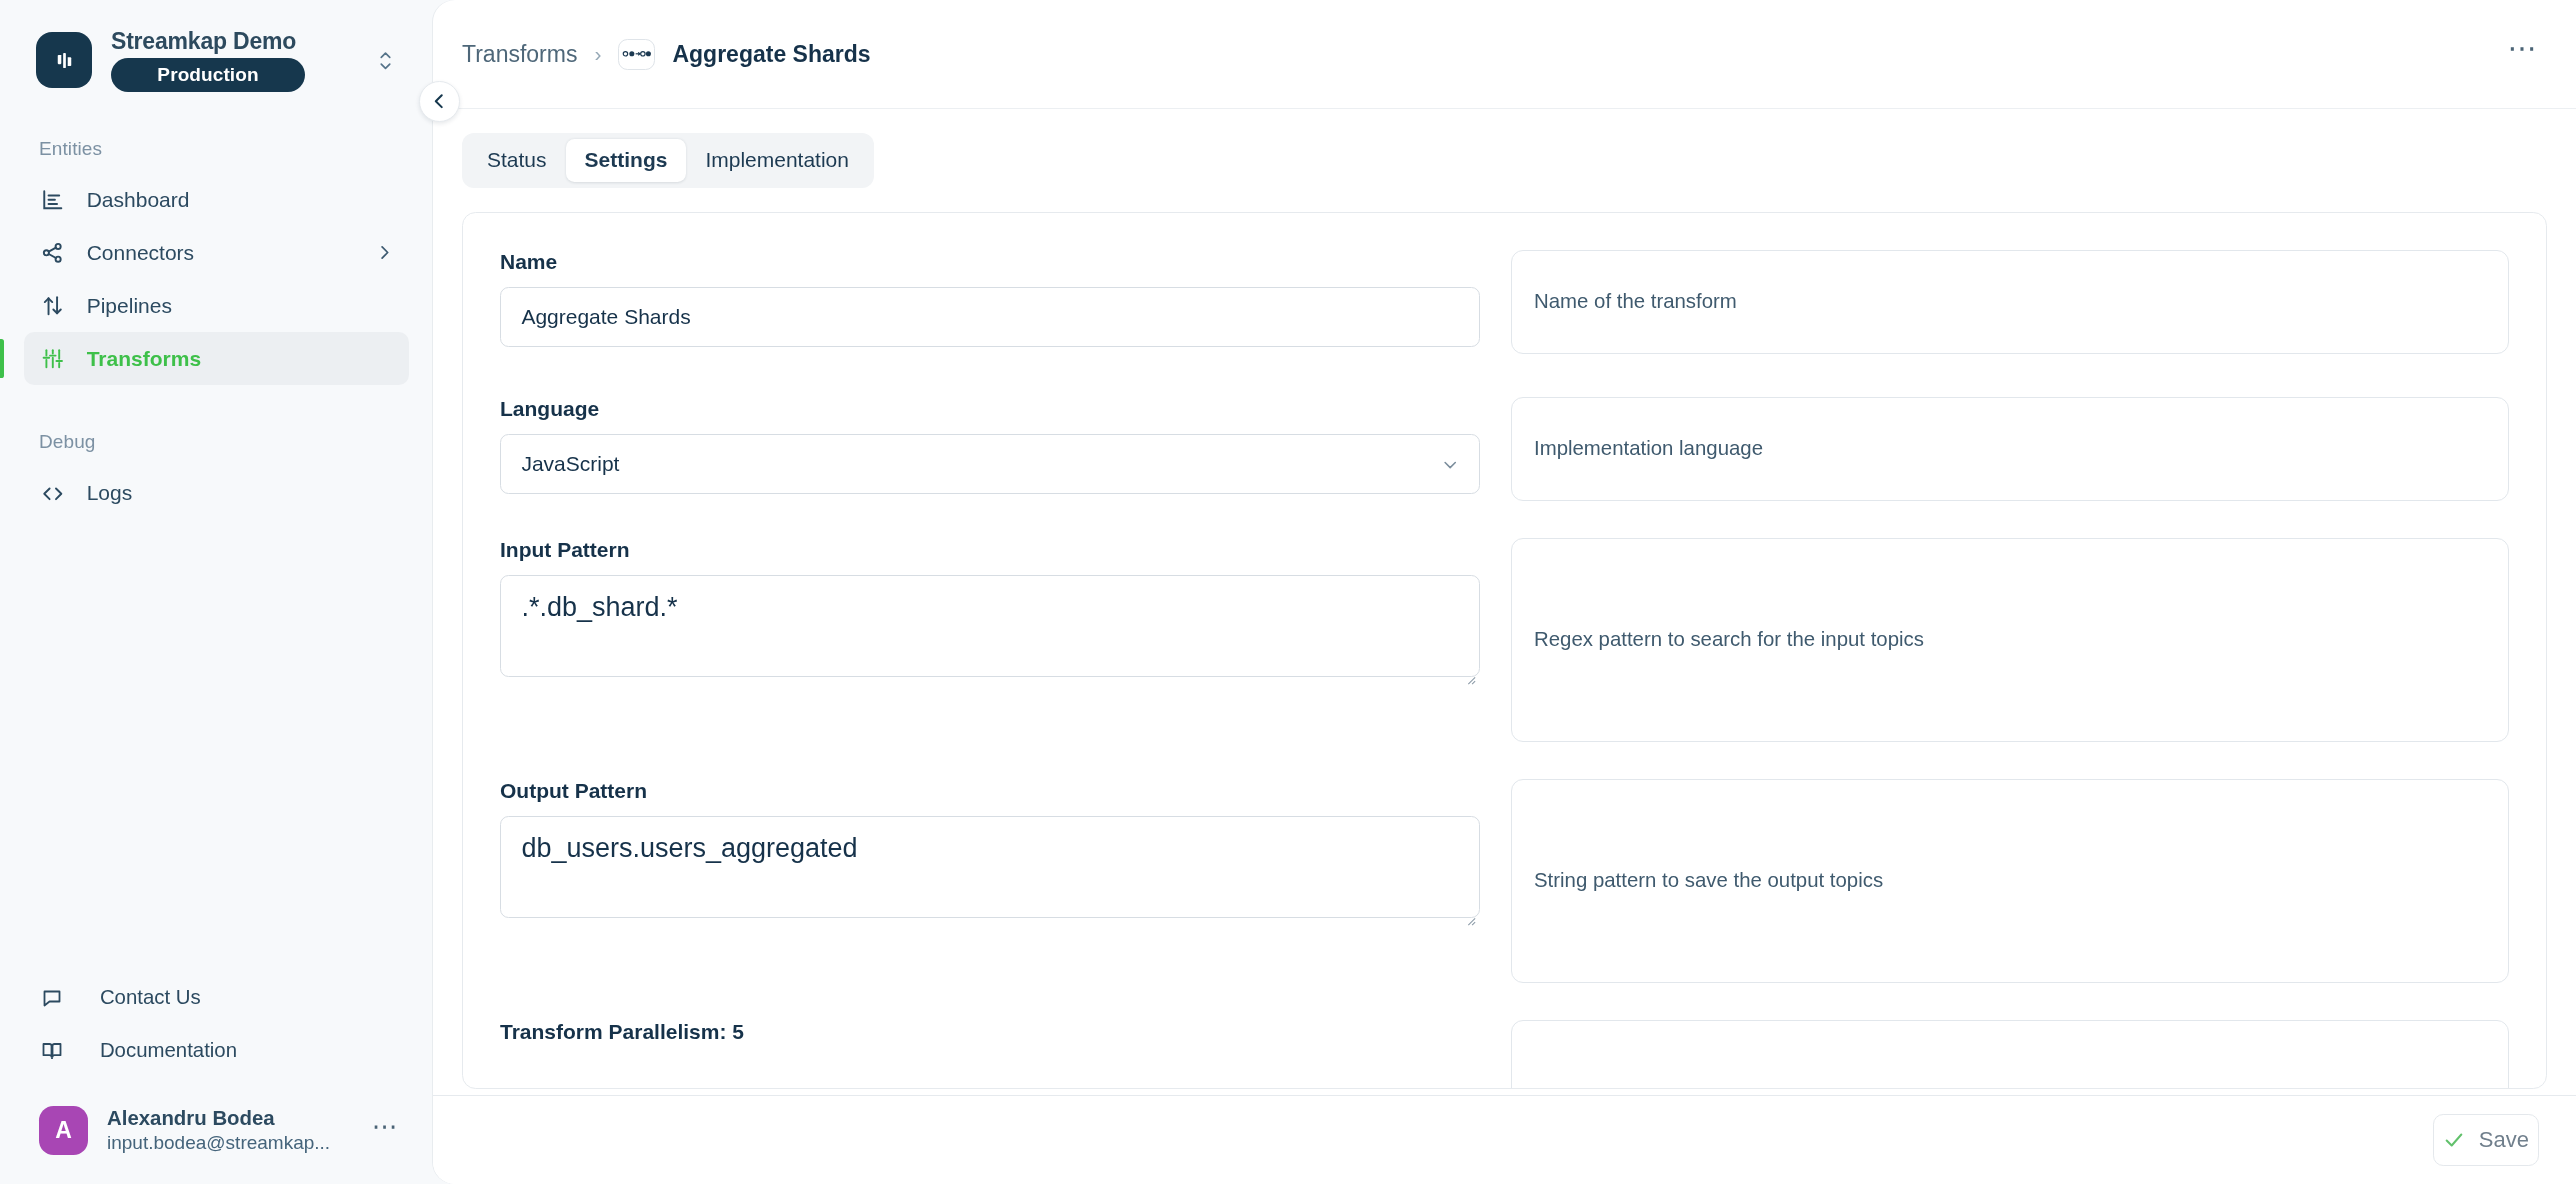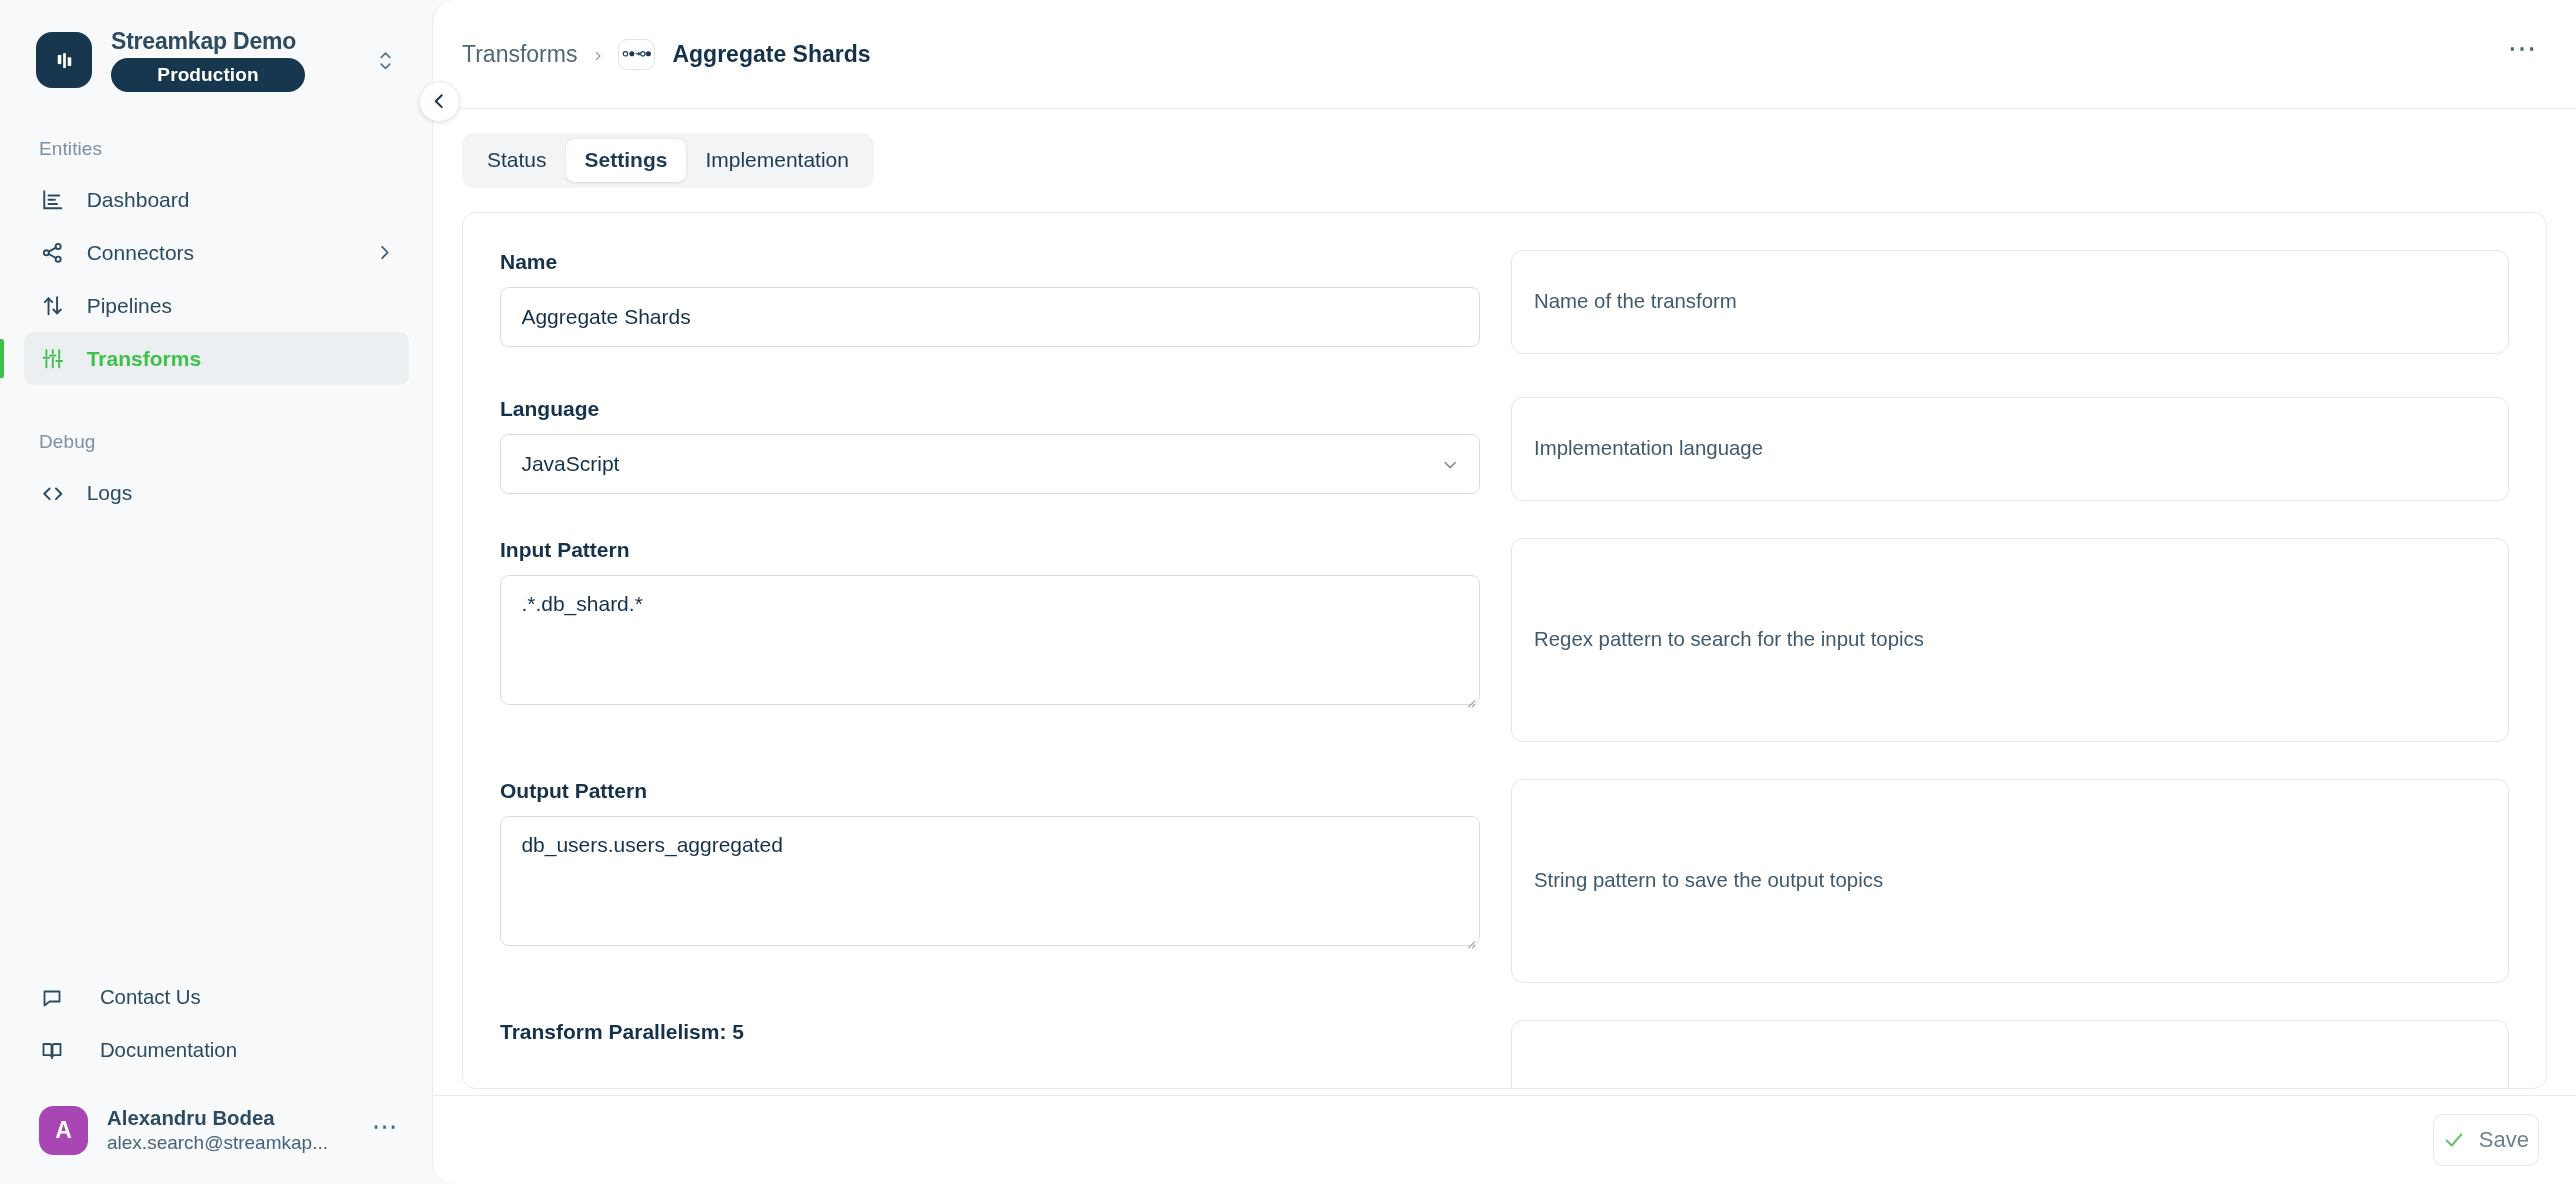--- a/index.html
+++ b/index.html
@@ -184,22 +184,22 @@
   }
   .select-box {
     border: 0.9px solid #d7dde3; border-radius: 8.5px;
     height: 60px; display: flex; align-items: center; justify-content: space-between;
     padding: 0 19px 0 20.4px; font-size: 21px; color: #16324a;
     background: #fff; cursor: pointer;
   }
   .select-chevron { color: #7b8d9c; display:flex; align-items:center; }
   .textarea-box {
     border: 0.9px solid #d7dde3; border-radius: 8.5px;
-    height: 130px; padding: 15.3px 20.4px;
-    font-size: 21px; color: #16324a; background: #fff;
+    height: 102px; padding: 15.3px 20.4px;
+    font-size: 27px; color: #16324a; background: #fff;
     position: relative;
   }
   .resize-grip {
     position: absolute; right: 3.4px; bottom: 3.4px; width: 12px; height: 12px;
     color: #8b9aa7;
   }
   .desc-box {
     border: 0.9px solid #e2e7ec; border-radius: 12px;
     background: #fff; width: 100%;
     display: flex; align-items: center;
@@ -351,21 +351,21 @@
           </svg>
         </span>
         <span>Documentation</span>
       </div>
     </div>
 
     <div class="user-row">
       <div class="avatar">A</div>
       <div class="user-meta">
         <div class="user-name">Alexandru Bodea</div>
-        <div class="user-mail">alex.search@streamkap...</div>
+        <div class="user-mail">input.bodea@streamkap...</div>
       </div>
       <div class="user-dots">⋯</div>
     </div>
   </aside>
 
   <section class="main">
 
     <div class="topbar">
       <div class="crumbs">
         <span class="crumb-root">Transforms</span>

